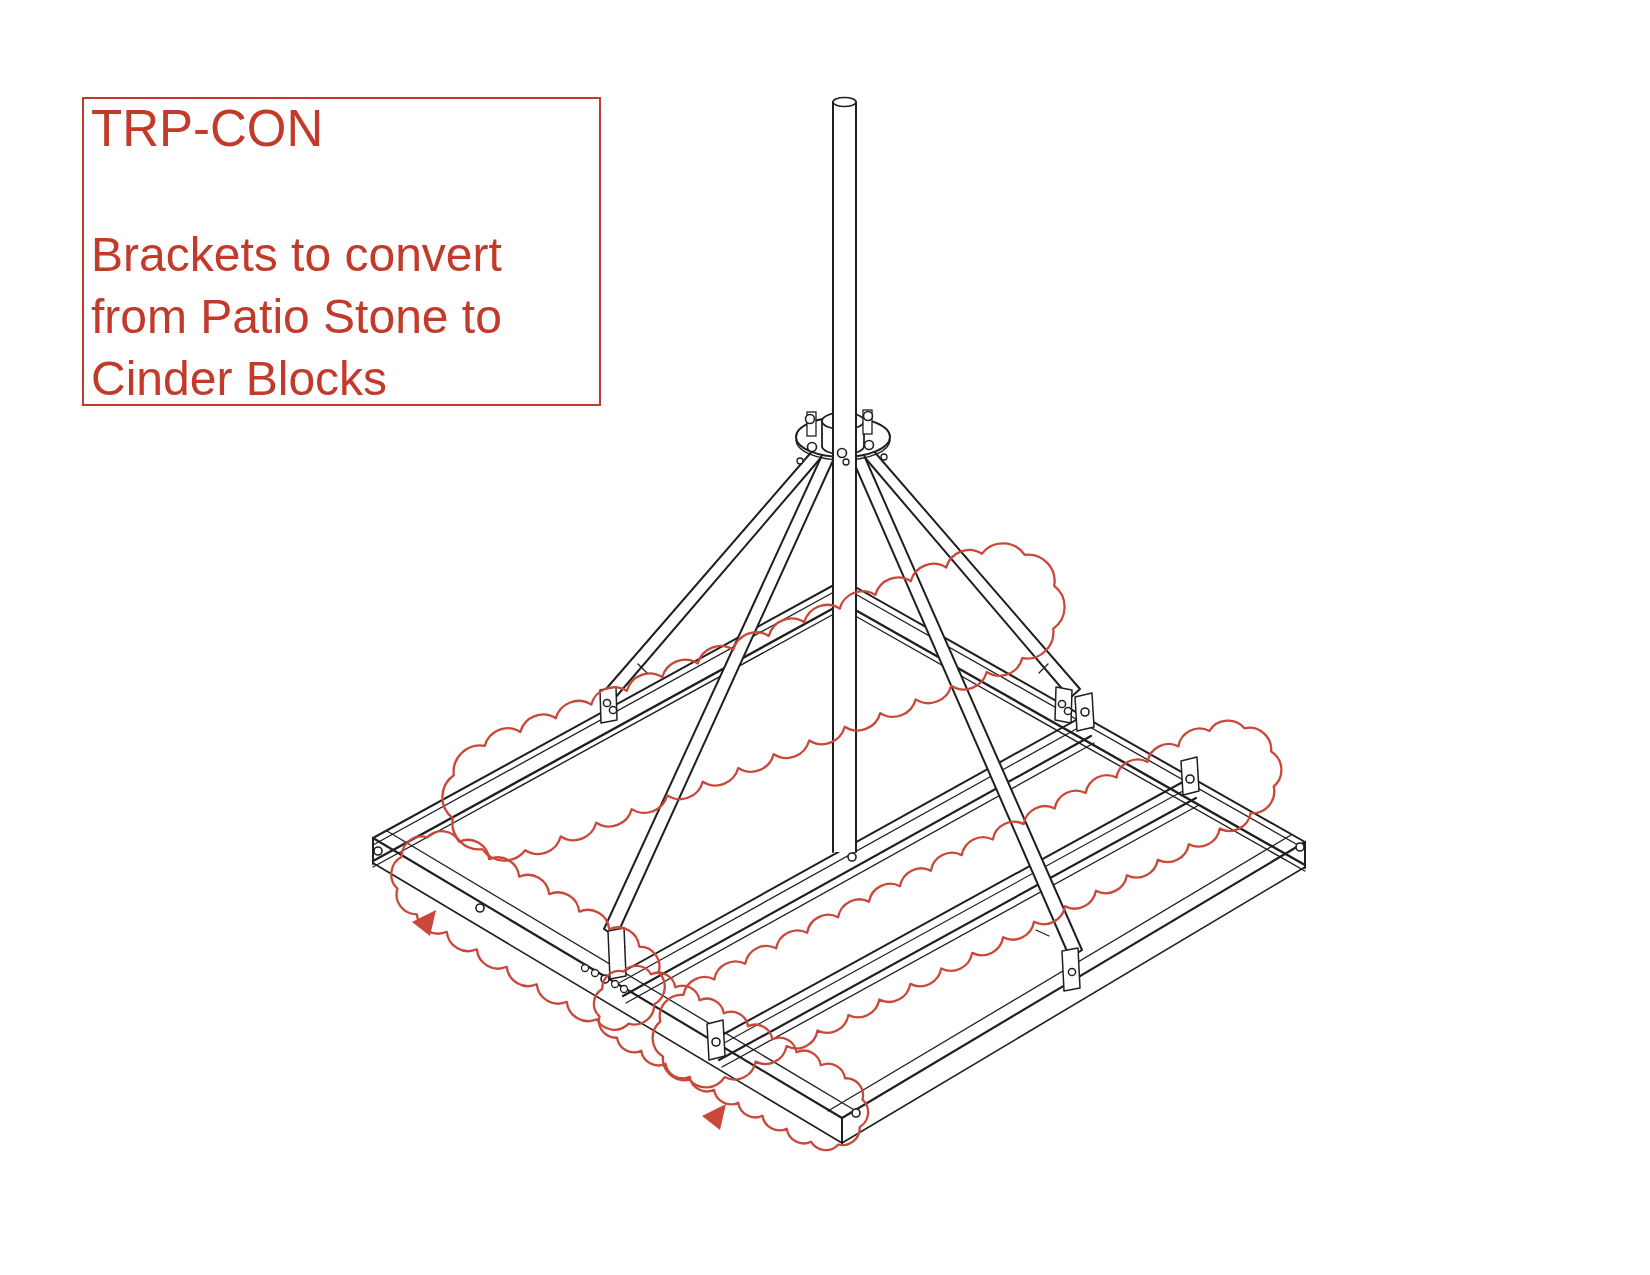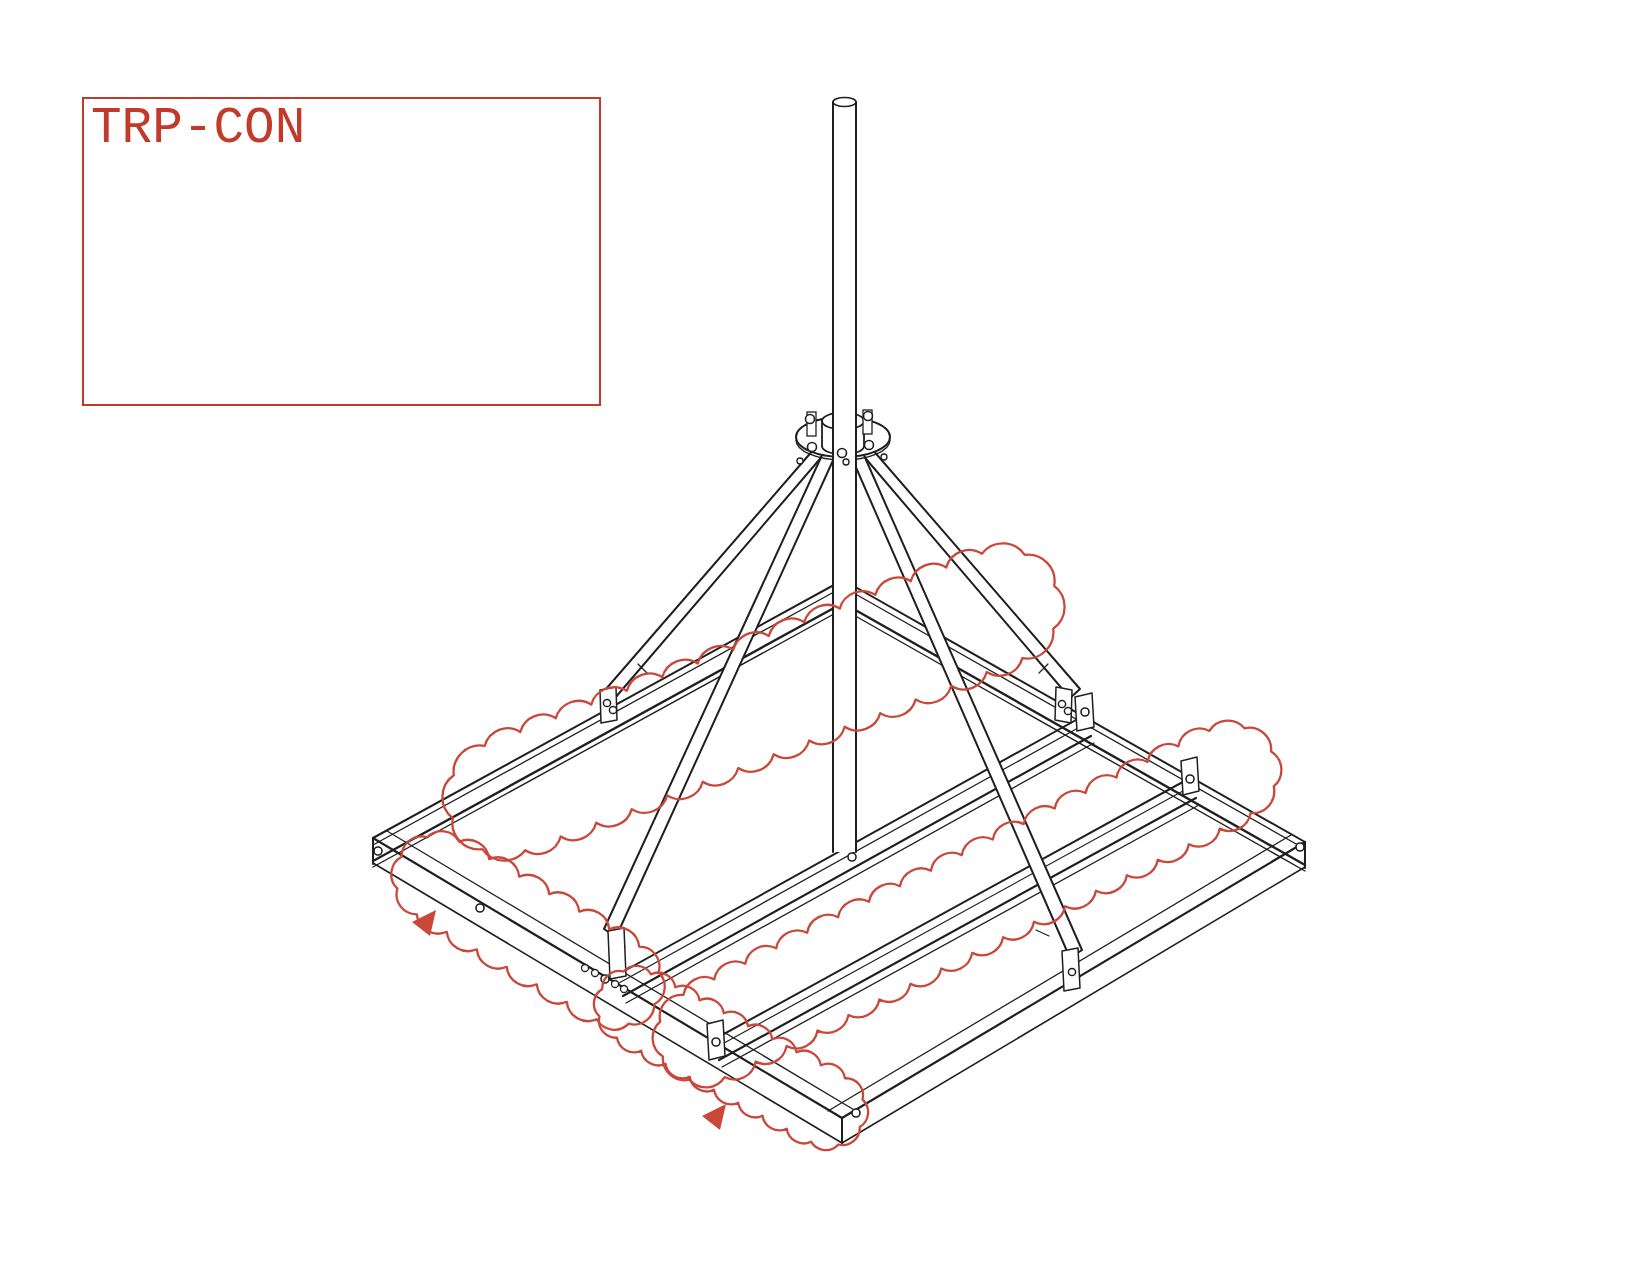--- a/index.html
+++ b/index.html
@@ -3,21 +3,21 @@
 <meta charset="utf-8">
 <style>
   html,body{margin:0;padding:0;background:#fff;}
   body{width:1650px;height:1275px;position:relative;overflow:hidden;
        font-family:"Liberation Sans", sans-serif;}
   #drawing-stage{position:absolute;left:0;top:0;width:1650px;height:1275px;}
   #diagram{position:absolute;left:0;top:0;}
   .note-box{
     position:absolute;left:82px;top:97px;width:519px;height:309px;
     border:2px solid var(--red,#c23a29);box-sizing:border-box;
-    color:var(--red,#c23a29);padding:0 0 12px 7px;background:transparent;font-family:Liberation Mono, monospace;
+    color:var(--red,#c23a29);padding:0 0 12px 7px;background:transparent;
   }
   .note-title{font-size:51px;line-height:59px;letter-spacing:0px;}
   .note-body{font-size:48px;line-height:62px;margin-top:66px;width:488px;}
 </style>
 </head>
 <body style="background: rgb(255, 255, 255);">
 
 <div id="drawing-stage">
   <svg id="diagram" width="1650" height="1275" viewBox="0 0 1650 1275" xmlns="http://www.w3.org/2000/svg">
       <g>
@@ -122,14 +122,15 @@
         <path d="M 459.2 841.7 A 21.5 21.5 0 0 1 489.2 859.2 A 21.5 21.5 0 0 1 519.2 876.7 A 21.5 21.5 0 0 1 549.2 894.2 A 21.5 21.5 0 0 1 579.2 911.7 A 21.5 21.5 0 0 1 609.2 929.2 A 21.5 21.5 0 0 1 639.2 946.7 A 19.9 19.9 0 0 1 658.6 972.3 A 19.9 19.9 0 0 1 654.3 1004.2 A 19.9 19.9 0 0 1 628.7 1023.6 A 19.9 19.9 0 0 1 596.8 1019.3 A 21.5 21.5 0 0 1 566.8 1001.8 A 21.5 21.5 0 0 1 536.8 984.3 A 21.5 21.5 0 0 1 506.8 966.8 A 21.5 21.5 0 0 1 476.8 949.3 A 21.5 21.5 0 0 1 446.8 931.8 A 21.5 21.5 0 0 1 416.8 914.3 A 19.9 19.9 0 0 1 397.4 888.7 A 19.9 19.9 0 0 1 401.7 856.8 A 19.9 19.9 0 0 1 427.3 837.4 A 19.9 19.9 0 0 1 459.2 841.7" fill="none" stroke="#c9483a" stroke-width="2.3" stroke-linecap="round" stroke-linejoin="round"></path>
         <path d="M 651.0 974.3 A 17.1 17.1 0 0 1 675.3 987.3 A 17.1 17.1 0 0 1 699.5 1000.3 A 17.1 17.1 0 0 1 723.8 1013.3 A 17.1 17.1 0 0 1 748.0 1026.3 A 17.1 17.1 0 0 1 772.3 1039.3 A 17.1 17.1 0 0 1 796.5 1052.3 A 17.1 17.1 0 0 1 820.8 1065.3 A 17.1 17.1 0 0 1 845.0 1078.3 A 17.1 17.1 0 0 1 862.5 1099.6 A 17.1 17.1 0 0 1 859.7 1127.0 A 17.1 17.1 0 0 1 838.4 1144.5 A 17.1 17.1 0 0 1 811.0 1141.7 A 17.1 17.1 0 0 1 786.7 1128.7 A 17.1 17.1 0 0 1 762.5 1115.7 A 17.1 17.1 0 0 1 738.2 1102.7 A 17.1 17.1 0 0 1 714.0 1089.7 A 17.1 17.1 0 0 1 689.7 1076.7 A 17.1 17.1 0 0 1 665.5 1063.7 A 17.1 17.1 0 0 1 641.2 1050.7 A 17.1 17.1 0 0 1 617.0 1037.7 A 17.1 17.1 0 0 1 599.5 1016.4 A 17.1 17.1 0 0 1 602.3 989.0 A 17.1 17.1 0 0 1 623.6 971.5 A 17.1 17.1 0 0 1 651.0 974.3" fill="none" stroke="#c9483a" stroke-width="2.3" stroke-linecap="round" stroke-linejoin="round"></path>
         <path d="M 683.4 994.9 A 21.5 21.5 0 0 1 714.3 979.4 A 21.5 21.5 0 0 1 745.2 963.8 A 21.5 21.5 0 0 1 776.2 948.3 A 21.5 21.5 0 0 1 807.1 932.8 A 21.5 21.5 0 0 1 838.1 917.2 A 21.5 21.5 0 0 1 869.0 901.7 A 21.5 21.5 0 0 1 900.0 886.2 A 21.5 21.5 0 0 1 930.9 870.7 A 21.5 21.5 0 0 1 961.8 855.1 A 21.5 21.5 0 0 1 992.8 839.6 A 21.5 21.5 0 0 1 1023.7 824.1 A 21.5 21.5 0 0 1 1054.7 808.5 A 21.5 21.5 0 0 1 1085.6 793.0 A 21.5 21.5 0 0 1 1116.5 777.5 A 21.5 21.5 0 0 1 1147.5 761.9 A 21.5 21.5 0 0 1 1178.4 746.4 A 21.5 21.5 0 0 1 1209.4 730.9 A 21.8 21.8 0 0 1 1244.5 728.3 A 21.8 21.8 0 0 1 1271.1 751.4 A 21.8 21.8 0 0 1 1273.7 786.5 A 21.8 21.8 0 0 1 1250.6 813.1 A 21.5 21.5 0 0 1 1219.7 828.6 A 21.5 21.5 0 0 1 1188.8 844.2 A 21.5 21.5 0 0 1 1157.8 859.7 A 21.5 21.5 0 0 1 1126.9 875.2 A 21.5 21.5 0 0 1 1095.9 890.8 A 21.5 21.5 0 0 1 1065.0 906.3 A 21.5 21.5 0 0 1 1034.0 921.8 A 21.5 21.5 0 0 1 1003.1 937.3 A 21.5 21.5 0 0 1 972.2 952.9 A 21.5 21.5 0 0 1 941.2 968.4 A 21.5 21.5 0 0 1 910.3 983.9 A 21.5 21.5 0 0 1 879.3 999.5 A 21.5 21.5 0 0 1 848.4 1015.0 A 21.5 21.5 0 0 1 817.5 1030.5 A 21.5 21.5 0 0 1 786.5 1046.1 A 21.5 21.5 0 0 1 755.6 1061.6 A 21.5 21.5 0 0 1 724.6 1077.1 A 21.8 21.8 0 0 1 689.5 1079.7 A 21.8 21.8 0 0 1 662.9 1056.6 A 21.8 21.8 0 0 1 660.3 1021.5 A 21.8 21.8 0 0 1 683.4 994.9" fill="none" stroke="#c9483a" stroke-width="2.3" stroke-linecap="round" stroke-linejoin="round"></path>
         <polygon points="412,922 436,910 430,936" fill="#c9483a"></polygon>
         <polygon points="702,1116 726,1104 720,1130" fill="#c9483a"></polygon>
       </g>
     </svg>
 
   <div class="note-box">
     <div class="note-title">TRP-CON</div>
+    <div class="note-body">Brackets to convert from Patio Stone to Cinder Blocks</div>
   </div>
 </div>
 
 </body></html>

